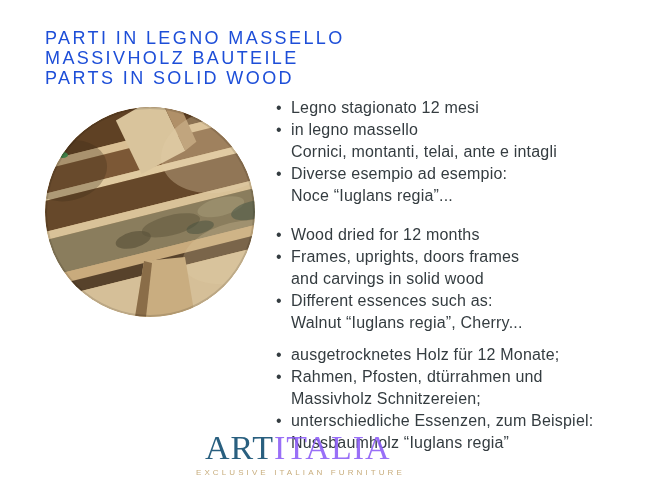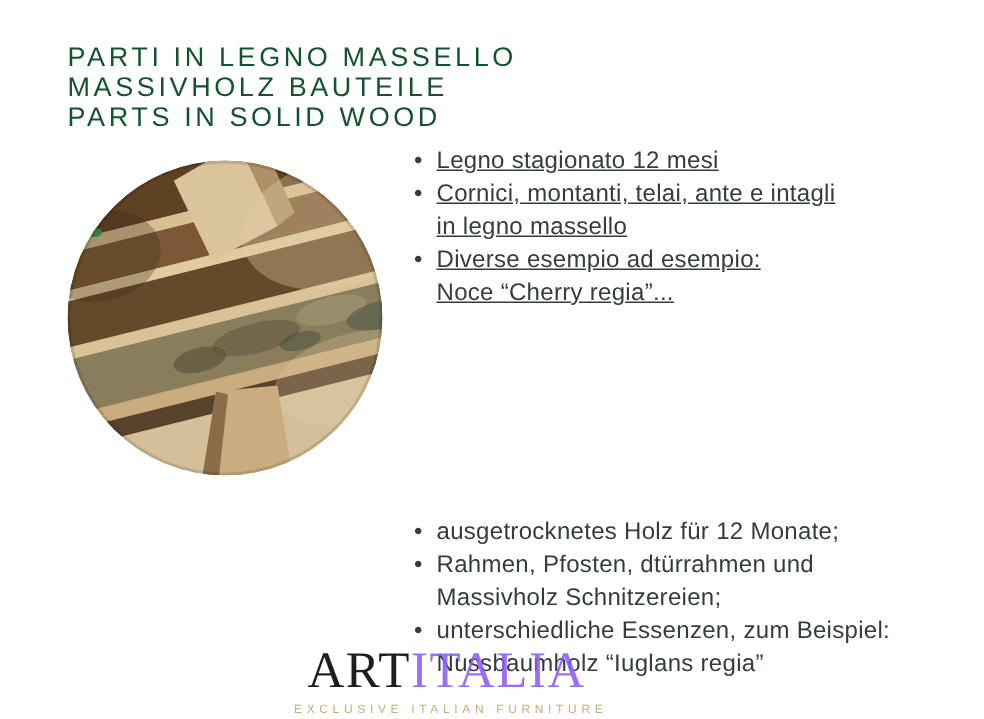--- a/index.html
+++ b/index.html
@@ -18,21 +18,21 @@
     position: absolute;
     left: 45px;
     top: 28px;
     z-index: 2;
   }
   .title-line {
     font-size: 18px;
     line-height: 20px;
     letter-spacing: 2.4px;
     font-weight: 400;
-    color: #14532d;
+    color: #1d4ed8;
     white-space: nowrap;
   }
 
   
   .photo-wrap {
     position: absolute;
     left: 45px;
     top: 107px;
     width: 210px;
     height: 210px;
@@ -45,21 +45,21 @@
   .list {
     position: absolute;
     left: 276px;
     width: 380px;
     list-style: none;
     z-index: 2;
     color: #343c40;
     font-size: 16px;
     letter-spacing: 0.2px;
   }
-  .list-it { top: 97px; text-decoration: underline; }
+  .list-it { top: 97px; }
   .list-en { top: 224px; }
   .list-de { top: 344px; }
   .list li {
     position: relative;
     padding-left: 15px;
     line-height: 22px;
   }
   .list li::before {
     content: "\2022";
     position: absolute;
@@ -79,21 +79,21 @@
     text-align: left;
   }
   .brand {
     font-family: "Liberation Serif", serif;
     font-size: 34px;
     line-height: 34px;
     letter-spacing: 1px;
     white-space: nowrap;
     padding-left: 9px;
   }
-  .brand .art   { color: #000000; }
+  .brand .art   { color: #0c4a6e; }
   .brand .italia{ color: #8b5cf6; }
   .tagline {
     font-family: "Liberation Sans", sans-serif;
     font-size: 8px;
     letter-spacing: 3.1px;
     color: #c0a26b;
     margin-top: 3px;
     white-space: nowrap;
     text-align: center;
   }
@@ -147,29 +147,42 @@
         <circle cx="105" cy="105" r="104" fill="none" stroke="#000000" stroke-opacity="0.12" stroke-width="2"></circle>
       </g>
     </svg>
   </div>
 
   <ul class="list list-it">
     <li>
       <span class="line">Legno stagionato 12 mesi</span>
     </li>
     <li>
+      <span class="line">in legno massello</span>
       <span class="line">Cornici, montanti, telai, ante e intagli</span>
-      <span class="line">in legno massello</span>
     </li>
     <li>
       <span class="line">Diverse esempio ad esempio:</span>
-      <span class="line">Noce “Cherry regia”...</span>
+      <span class="line">Noce “Iuglans regia”...</span>
     </li>
   </ul>
 
+  <ul class="list list-en">
+    <li>
+      <span class="line">Wood dried for 12 months</span>
+    </li>
+    <li>
+      <span class="line">Frames, uprights, doors frames</span>
+      <span class="line">and carvings in solid wood</span>
+    </li>
+    <li>
+      <span class="line">Different essences such as:</span>
+      <span class="line">Walnut “Iuglans regia”, Cherry...</span>
+    </li>
+  </ul>
 
   <ul class="list list-de">
     <li>
       <span class="line">ausgetrocknetes Holz für 12 Monate;</span>
     </li>
     <li>
       <span class="line">Rahmen, Pfosten, dtürrahmen und</span>
       <span class="line">Massivholz Schnitzereien;</span>
     </li>
     <li>

